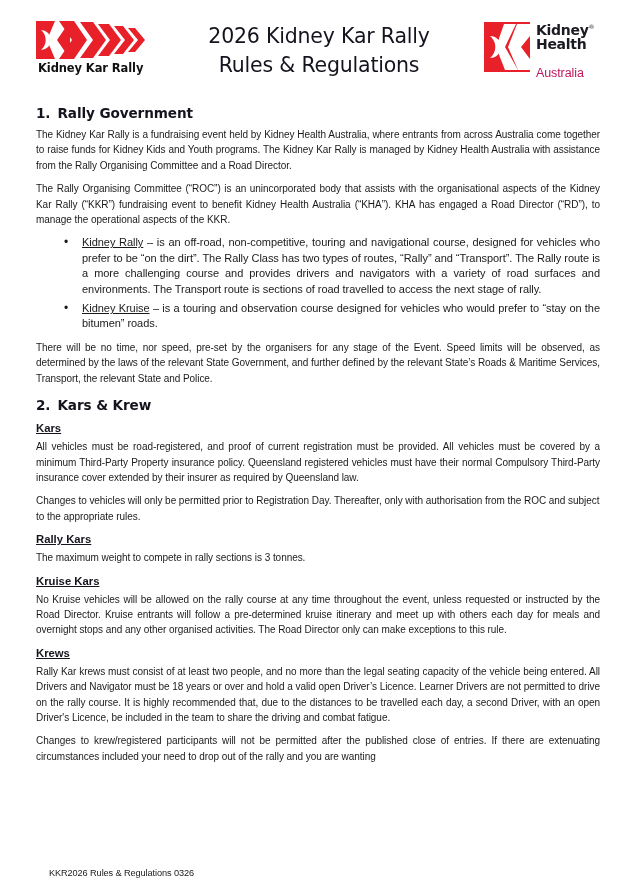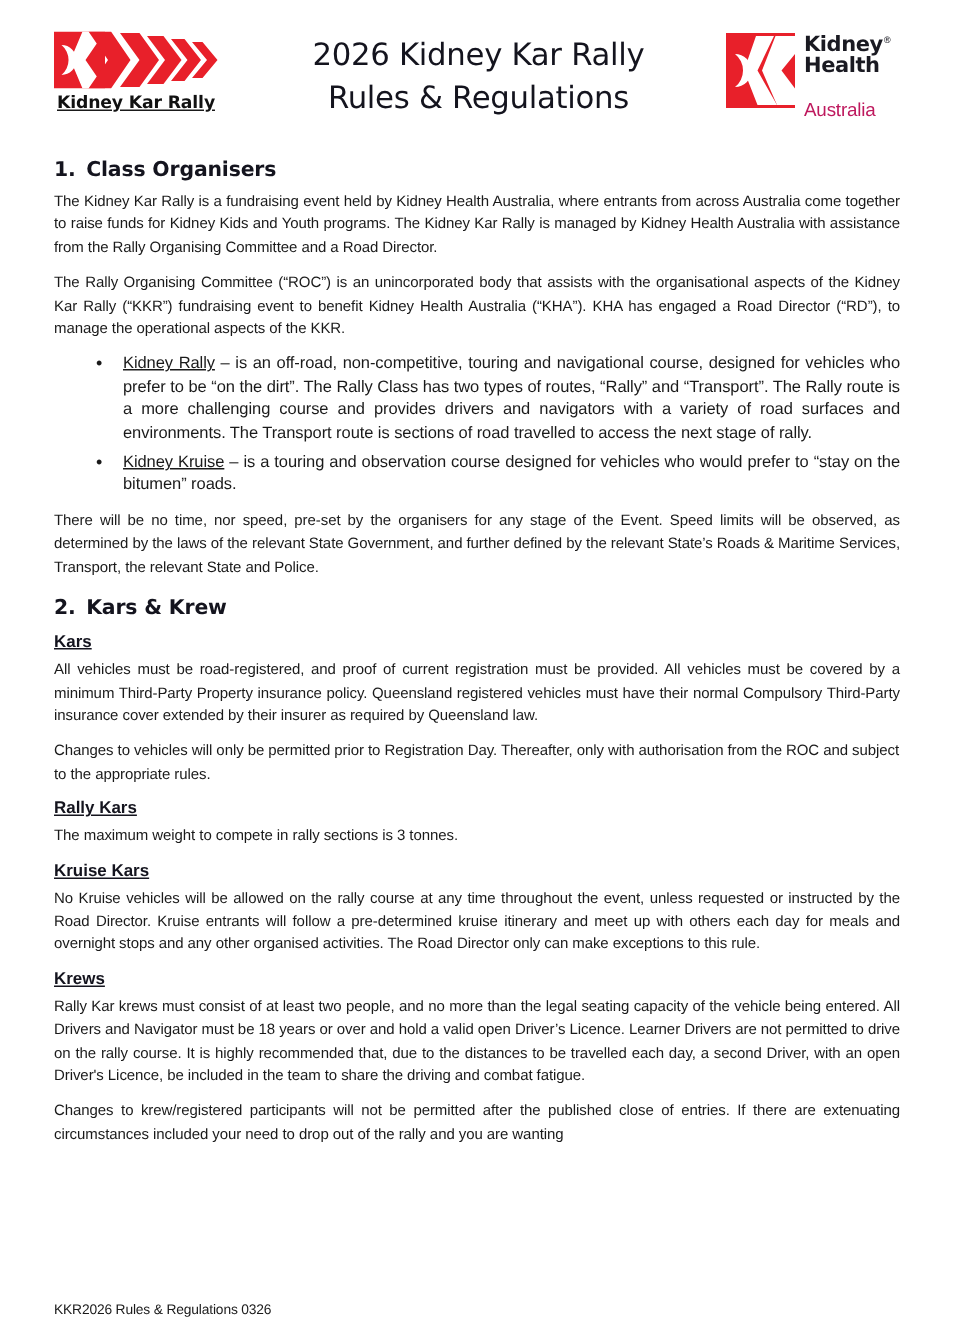--- a/index.html
+++ b/index.html
@@ -28,21 +28,20 @@
     display: flex;
     align-items: flex-start;
     justify-content: space-between;
     padding-top: 18px;
     height: 70px;
   }
   .kkr-logo {
     width: 118px;
     flex: 0 0 118px;
     padding-top: 3px;
-    text-decoration: underline;
   }
   .kkr-mark {
     display: block;
   }
   .kkr-wordmark {
     font-family: "DejaVu Sans", sans-serif;
     font-weight: bold;
     font-size: 11.5px;
     letter-spacing: -0.1px;
     color: #111111;
@@ -149,21 +148,21 @@
     left: -18px;
     top: 0;
     font-size: 12px;
     color: #1a1a1a;
   }
   .u { text-decoration: underline; }
 
   
   .footer {
     position: absolute;
-    left: 36px;
+    left: 49px;
     bottom: 14px;
     font-size: 9.2px;
     color: #1a1a1a;
     letter-spacing: -0.1px;
   }
 </style>
 </head>
 <body>
 
 <div class="page">
@@ -203,21 +202,21 @@
         <span class="t1"><span>Kidney</span><span class="tm">®</span></span>
         <span class="t2">Health</span>
         <span class="t3">Australia</span>
       </div>
     </div>
   </div>
 
   <div class="content">
 
     <h2 class="section">
-      <span class="num">1.</span><span>Class Organisers</span>
+      <span class="num">1.</span><span>Rally Government</span>
     </h2>
     <p class="body">The Kidney Kar Rally is a fundraising event held by Kidney Health Australia, where entrants from across Australia come together to raise funds for Kidney Kids and Youth programs. The Kidney Kar Rally is managed by Kidney Health Australia with assistance from the Rally Organising Committee and a Road Director.</p>
     <p class="body">The Rally Organising Committee (“ROC”) is an unincorporated body that assists with the organisational aspects of the Kidney Kar Rally (“KKR”) fundraising event to benefit Kidney Health Australia (“KHA”). KHA has engaged a Road Director (“RD”), to manage the operational aspects of the KKR.</p>
 
     <ul class="bullets">
       <li><span class="u">Kidney Rally</span><span> – is an off-road, non-competitive, touring and navigational course, designed for vehicles who prefer to be “on the dirt”. The Rally Class has two types of routes, “Rally” and “Transport”. The Rally route is a more challenging course and provides drivers and navigators with a variety of road surfaces and environments. The Transport route is sections of road travelled to access the next stage of rally.</span></li>
       <li><span class="u">Kidney Kruise</span><span> – is a touring and observation course designed for vehicles who would prefer to “stay on the bitumen” roads.</span></li>
     </ul>
 
     <p class="body">There will be no time, nor speed, pre-set by the organisers for any stage of the Event. Speed limits will be observed, as determined by the laws of the relevant State Government, and further defined by the relevant State’s Roads &amp; Maritime Services, Transport, the relevant State and Police.</p>

